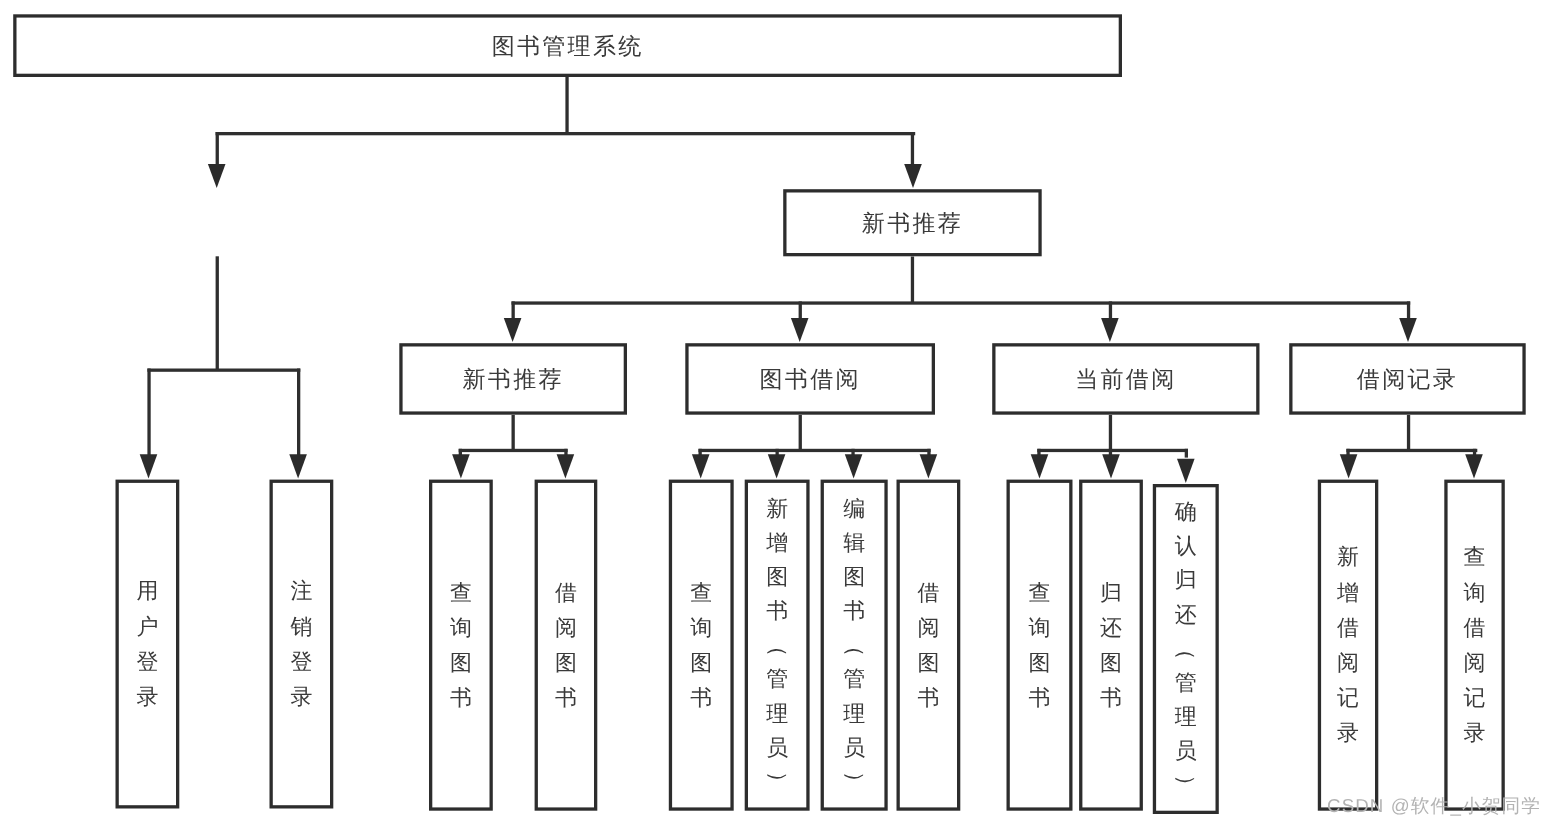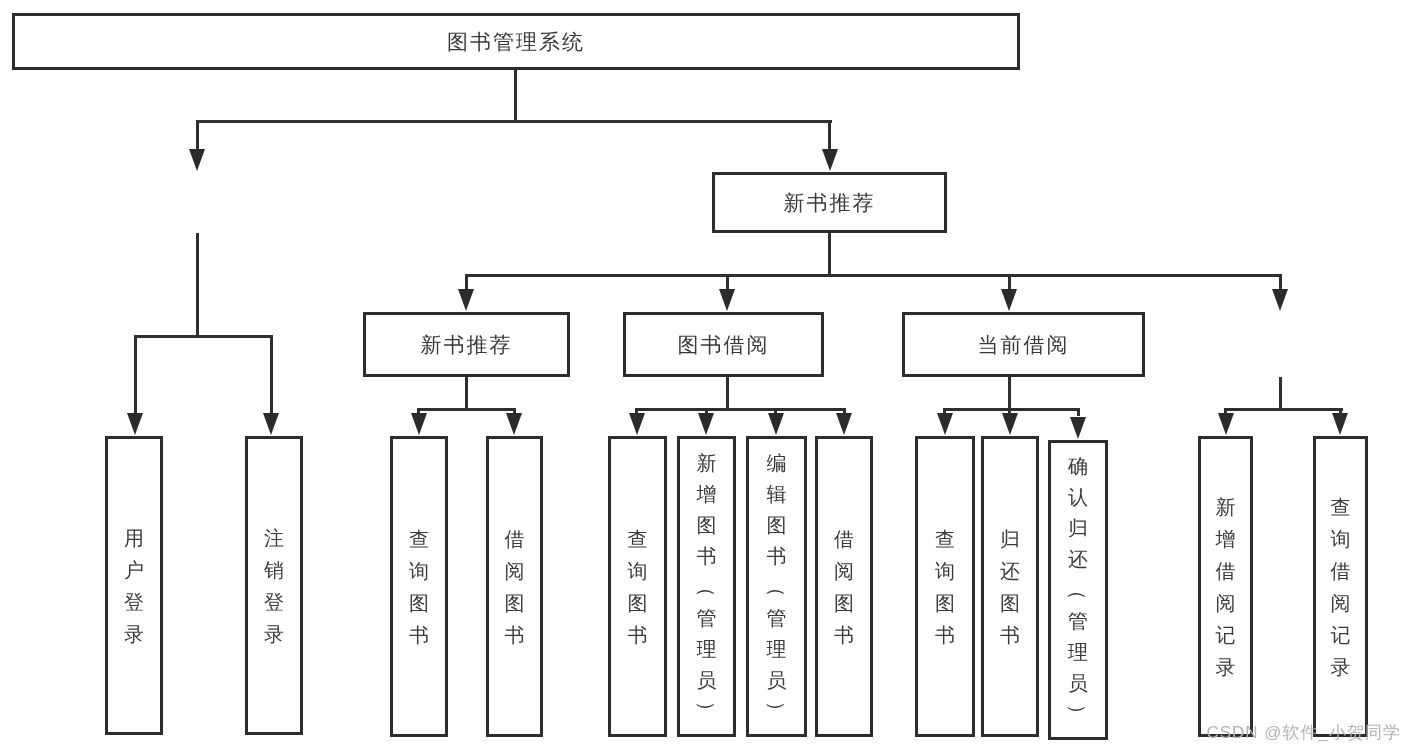--- a/index.html
+++ b/index.html
@@ -128,28 +128,31 @@
 
 
   <div class="box" style="left:712px;top:172px;width:235px;height:61px">
     <span class="hlabel">新书推荐</span>
   </div>
 
   <div class="box" style="left:363px;top:312px;width:207px;height:65px">
     <span class="hlabel">新书推荐</span>
   </div>
 
-  <div class="box" style="left:623px;top:312px;width:201px;height:65px">
+  <div class="box" style="left:623px;top:312px;width:227px;height:65px">
     <span class="hlabel">图书借阅</span>
   </div>
 
   <div class="box" style="left:902px;top:312px;width:243px;height:65px">
     <span class="hlabel">当前借阅</span>
   </div>
 
+  <div class="box" style="left:1172px;top:312px;width:215px;height:65px">
+    <span class="hlabel">借阅记录</span>
+  </div>
 
   <div class="box" style="left:105px;top:436px;width:58px;height:299px">
     <span class="vlabel">
         <span>用</span>
         <span>户</span>
         <span>登</span>
         <span>录</span>
       </span>
   </div>
   <div class="box" style="left:245px;top:436px;width:58px;height:299px">

